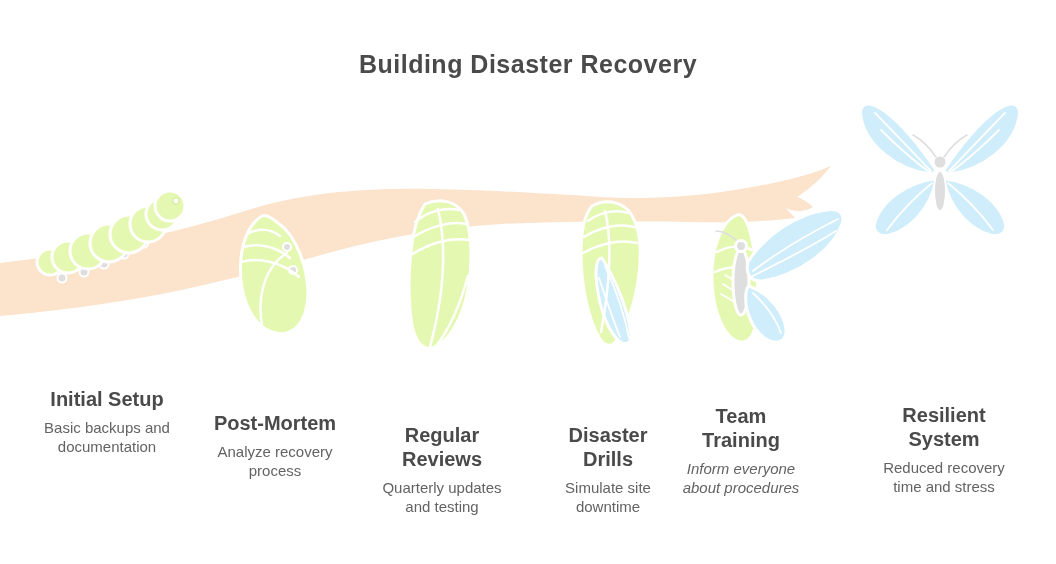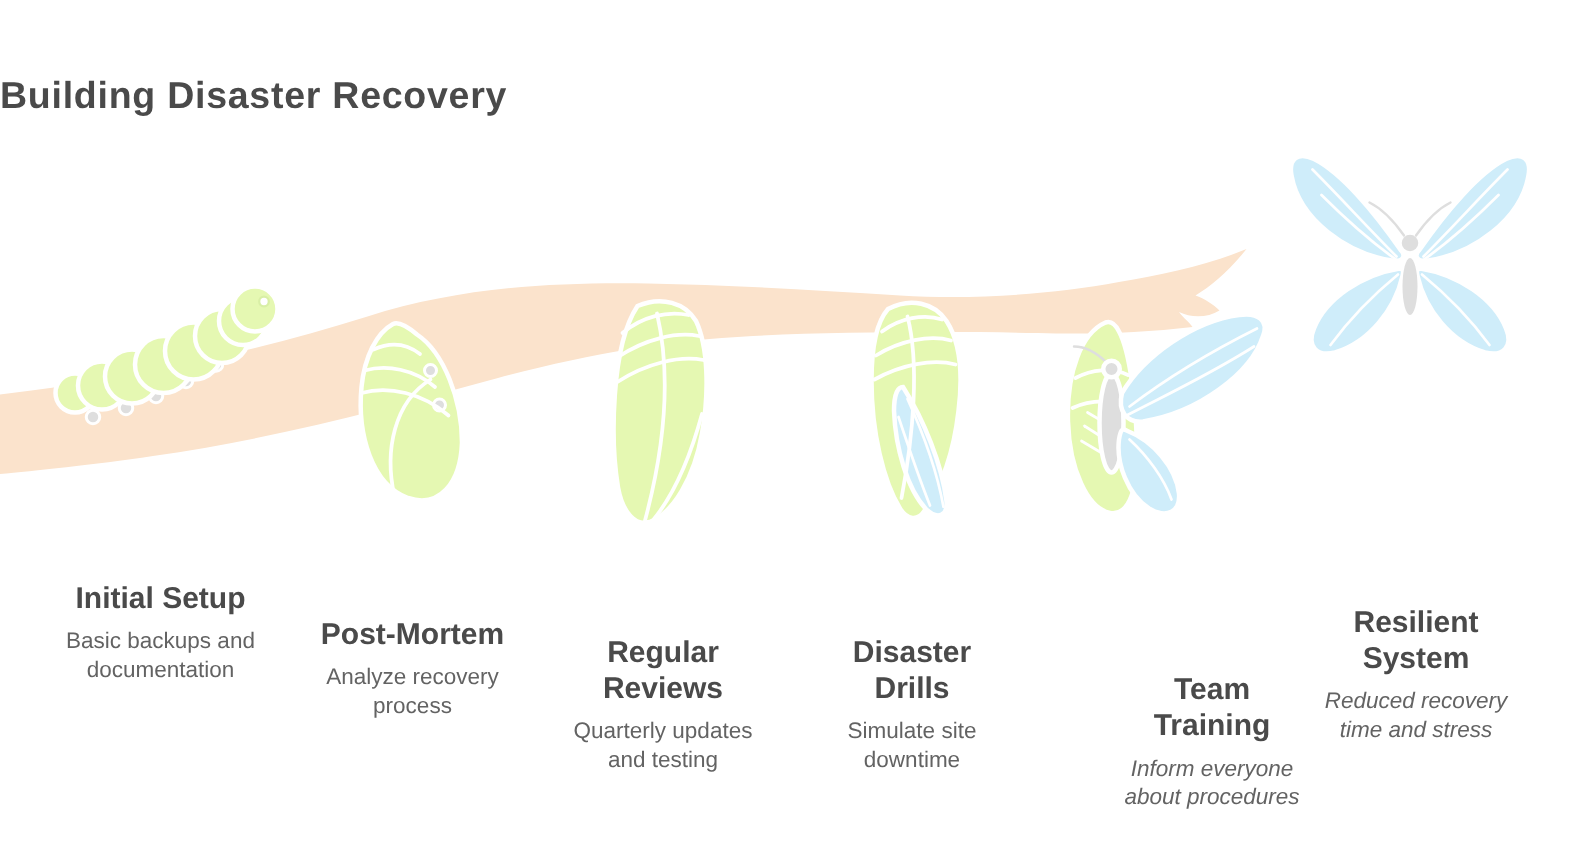--- a/index.html
+++ b/index.html
@@ -5,21 +5,21 @@
   html,body{margin:0;padding:0;background:#fff;}
   .canvas{
     position:relative;
     width:1056px;height:564px;
     background:var(--background,#fff);
     overflow:hidden;
     font-family:"Liberation Sans","DejaVu Sans",sans-serif;
   }
   .diagram-title{
     position:absolute;left:0;top:50px;width:1056px;
-    margin:0;text-align:left;
+    margin:0;text-align:center;
     font-size:25px;font-weight:bold;letter-spacing:.5px;
     color:var(--heading-text,#4a4a4a);
   }
   .illustration{position:absolute;left:0;top:0;}
   .fill-branch{fill:var(--branch,#fbe3cc);}
   .fill-green{fill:var(--stage-green,#e5f8b2);}
   .fill-blue{fill:var(--wing-blue,#cfedfa);}
   .fill-gray{fill:var(--body-gray,#dedede);}
   .seg{fill:var(--stage-green,#e5f8b2);stroke:#fff;stroke-width:3;}
   .foot{fill:var(--body-gray,#dedede);stroke:#fff;stroke-width:2;}
@@ -208,23 +208,23 @@
   <div class="stage-label" style="left:342px;top:423px;width:200px;">
     <div class="stage-title" style="max-width:110px;">Regular Reviews</div>
     <div class="stage-desc" style="max-width:130px;">Quarterly updates and testing</div>
   </div>
 
   <div class="stage-label" style="left:508px;top:423px;width:200px;">
     <div class="stage-title" style="max-width:110px;">Disaster Drills</div>
     <div class="stage-desc" style="max-width:115px;">Simulate site downtime</div>
   </div>
 
-  <div class="stage-label" style="left:708px;top:404px;width:200px;margin-top:44px;">
+  <div class="stage-label" style="left:641px;top:404px;width:200px;">
     <div class="stage-title" style="max-width:100px;">Team Training</div>
     <div class="stage-desc" style="max-width:135px;font-style:italic;">Inform everyone about procedures</div>
   </div>
 
   <div class="stage-label" style="left:844px;top:385px;width:200px;">
     <div class="stage-title" style="max-width:105px;margin-top:18px;">Resilient System</div>
-    <div class="stage-desc" style="max-width:140px;font-style:italic;">Reduced recovery time and stress</div>
+    <div class="stage-desc" style="max-width:140px;">Reduced recovery time and stress</div>
   </div>
 
 </div>
 
 </body></html>

